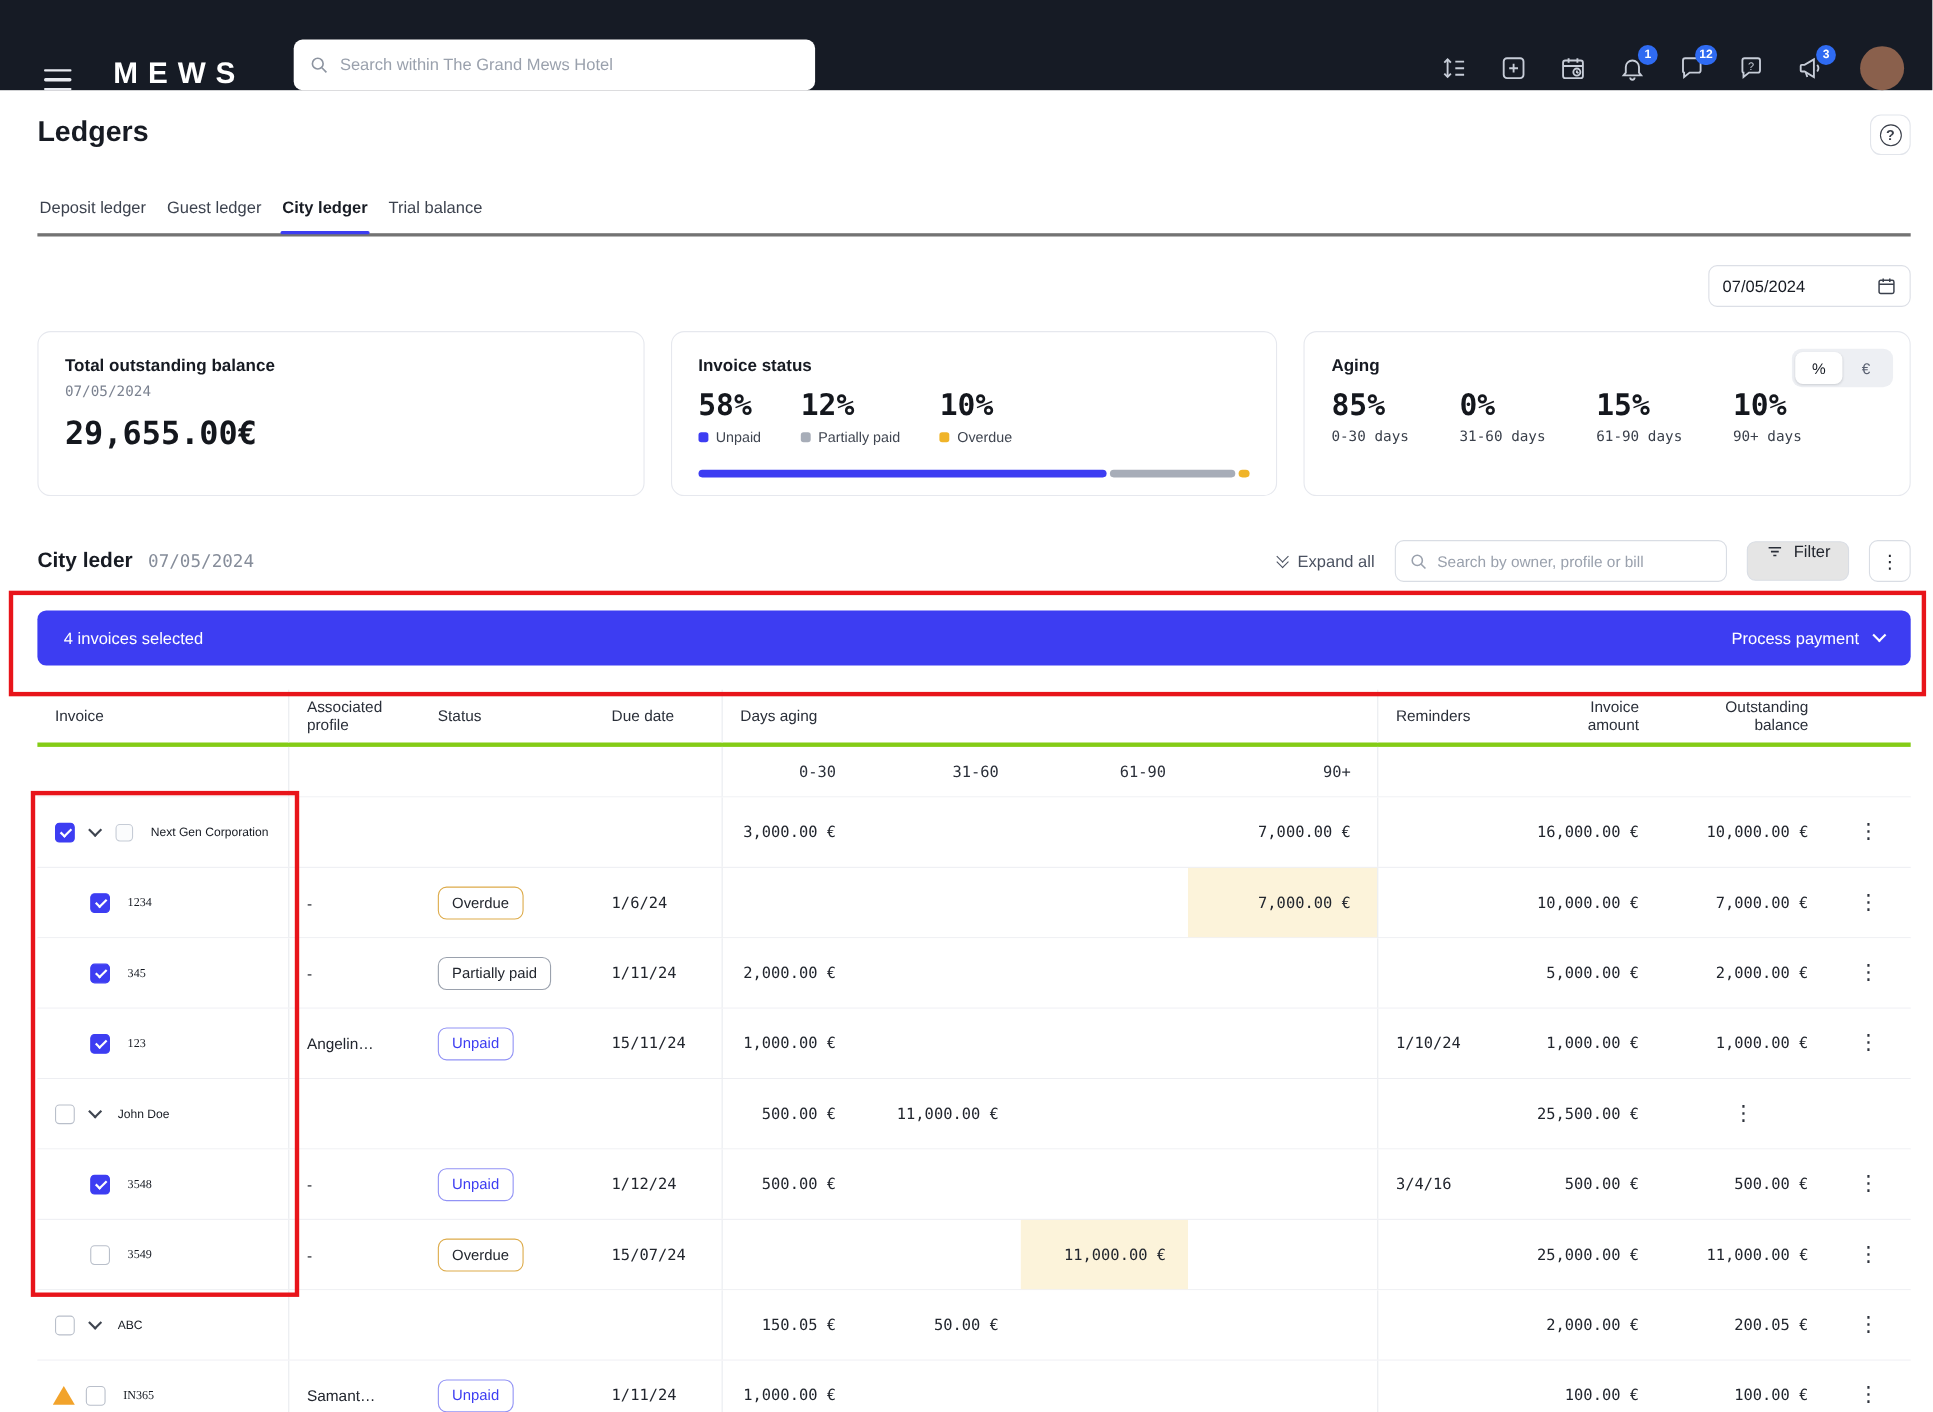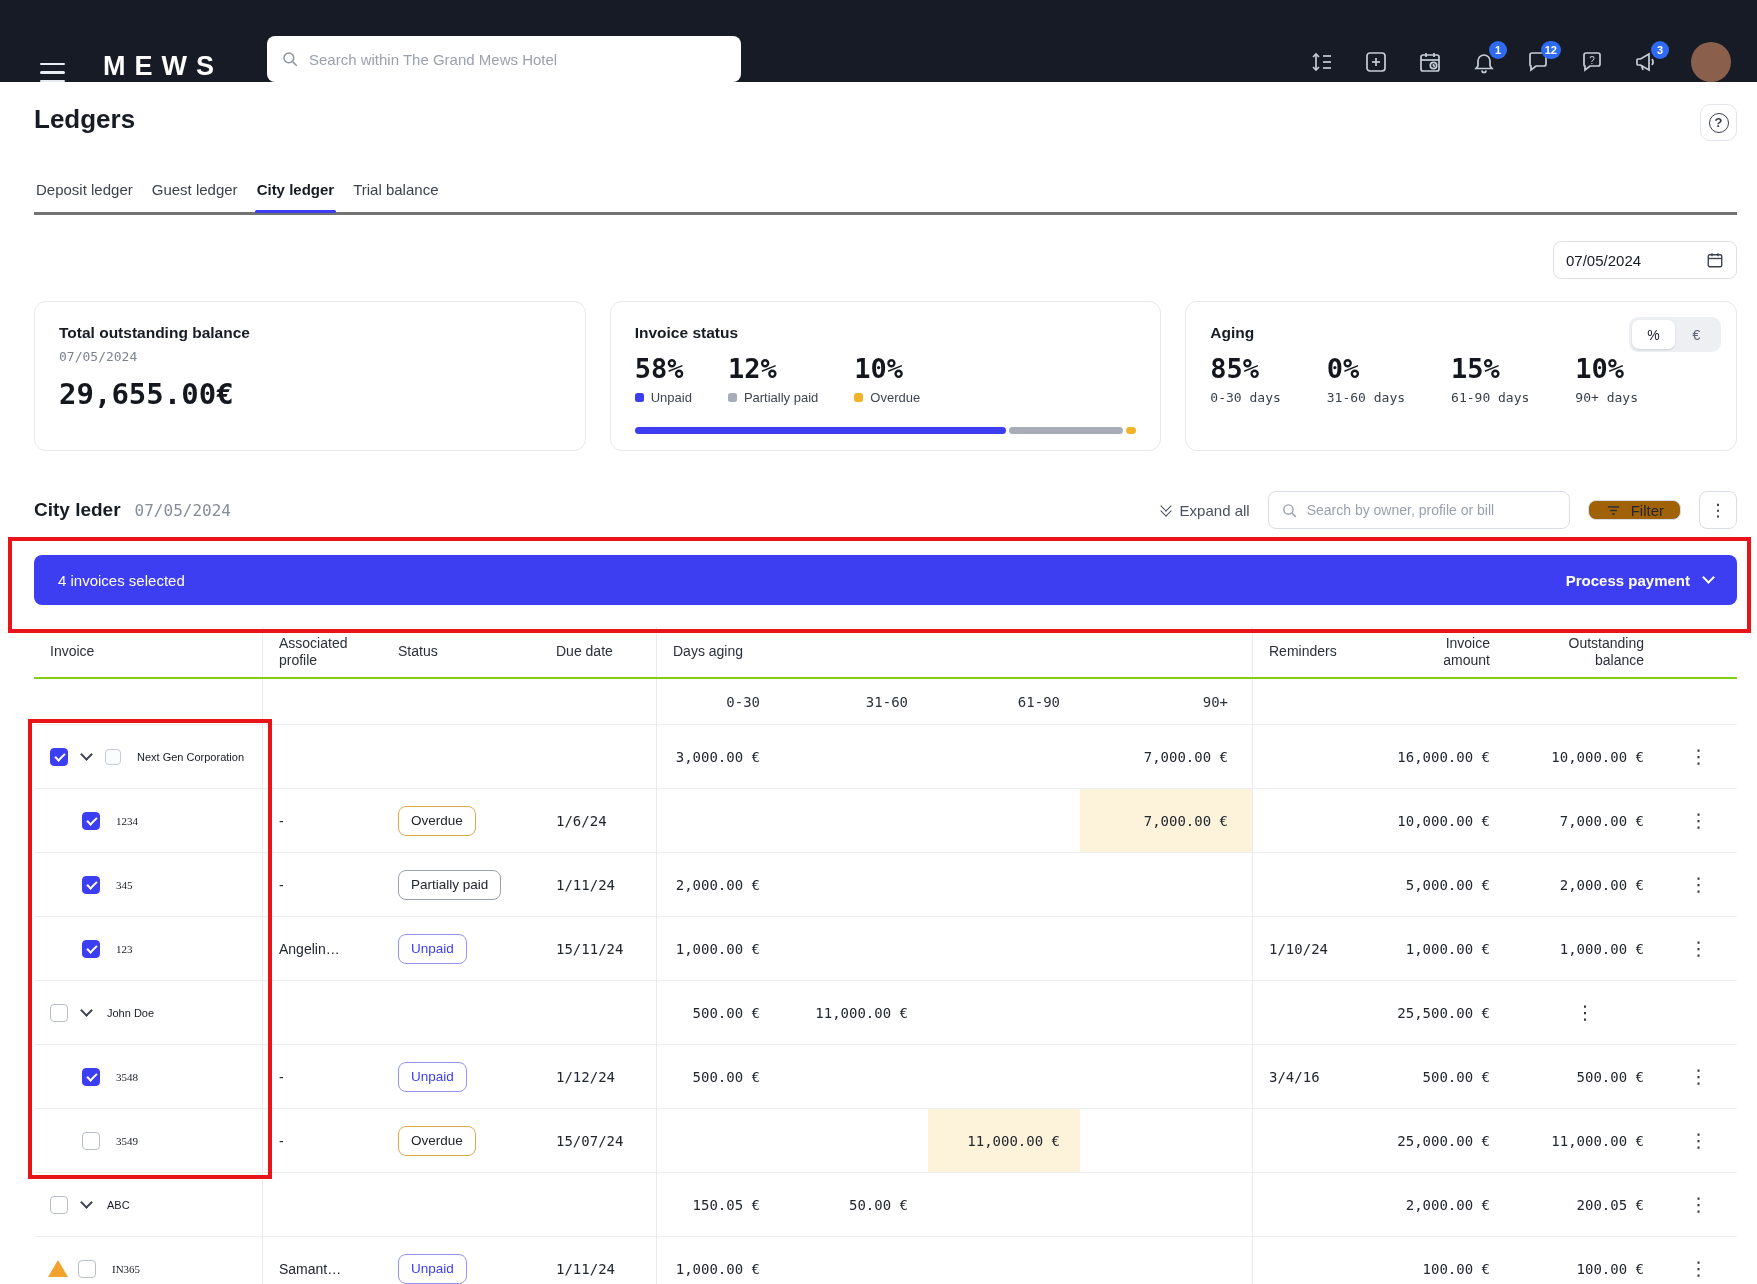--- a/index.html
+++ b/index.html
@@ -72,38 +72,38 @@
   .sh-left{display:flex;align-items:baseline;gap:14px}
   .sh-left h2{font-size:19px;font-weight:700;color:#171b23}
   .sh-date{font-size:16px;color:#868d9a}
   .sh-right{display:flex;align-items:center;gap:18px}
   .expand{display:flex;align-items:center;gap:10px;background:none;border:none;color:#4a5160;font-size:15px;cursor:pointer}
   .dchev{display:flex;flex-direction:column}
   .dchev i{width:8px;height:8px;border-right:1.8px solid #4a5160;border-bottom:1.8px solid #4a5160;transform:rotate(45deg);display:block;margin:-3px 0 0 0}
   .lsearch{width:302px;height:38px;border:1px solid #d9dde4;border-radius:8px;display:flex;align-items:center;gap:9px;padding:0 12px;background:#fff}
   .lsearch input{border:none;outline:none;flex:1;font-size:14px;color:#4c1d95}
   .lsearch input::placeholder{color:#9aa1ad}
-  .filter-btn{height:20px;padding:0 16px;border:1px solid #d9dde4;border-radius:8px;background:#a16207;display:flex;align-items:flex-end;gap:9px;font-size:15px;color:#22262e;cursor:pointer}
+  .filter-btn{height:36px;padding:0 16px;border:1px solid #d9dde4;border-radius:8px;background:#e5e5e5;display:flex;align-items:flex-start;gap:9px;font-size:15px;color:#22262e;cursor:pointer}
   .kebab-btn{width:38px;height:38px;border:1px solid #d9dde4;border-radius:8px;background:#fff;font-size:17px;color:#22262e;cursor:pointer;line-height:1}
 
   
   .banner-wrap{position:relative;margin-top:26px}
   .banner{height:50px;background:var(--accent);border-radius:8px;display:flex;align-items:center;justify-content:space-between;padding:0 24px;color:#fff}
   .banner-left{font-size:15px}
-  .process{display:flex;align-items:center;gap:14px;background:none;border:none;color:#fff;font-size:15px;font-weight:700;cursor:pointer}
+  .process{display:flex;align-items:center;gap:14px;background:none;border:none;color:#fff;font-size:15px;font-weight:400;cursor:pointer}
   .bchev{width:9px;height:9px;border-right:2px solid #fff;border-bottom:2px solid #fff;transform:rotate(45deg);margin-top:-5px}
   .annotation-rect{position:absolute;border:4px solid var(--annotation);pointer-events:none;z-index:50}
   .banner-rect{left:-26px;right:-14px;top:-18px;height:96px}
 
   
   .table{margin-top:22px}
   .grid{display:grid;grid-template-columns:228px 130px 160px 104px 124px 148px 152px 172px 130px 128px 150px 1fr}
   .grid .cell{height:100%;display:flex;align-items:center;font-size:14px}
   .bl{border-left:1px solid #e9ebef}
-  .thead{height:52px;border-bottom:2px solid #84cc16}
+  .thead{height:52px;border-bottom:4px solid #84cc16}
   .hcell{color:#2a2f39;line-height:1.25}
   .c1pad{padding-left:16px}
   .plc{padding-left:16px}
   .pls{padding-left:6px}
   .pld{padding-left:4px}
   .aging-span{grid-column:5/9;padding-left:16px}
   .hr{justify-content:flex-end;padding-right:20px}
   .hr2{justify-content:flex-end;padding-right:16px}
   .w84{width:86px;display:inline-block}
   .w74{width:74px;display:inline-block}

